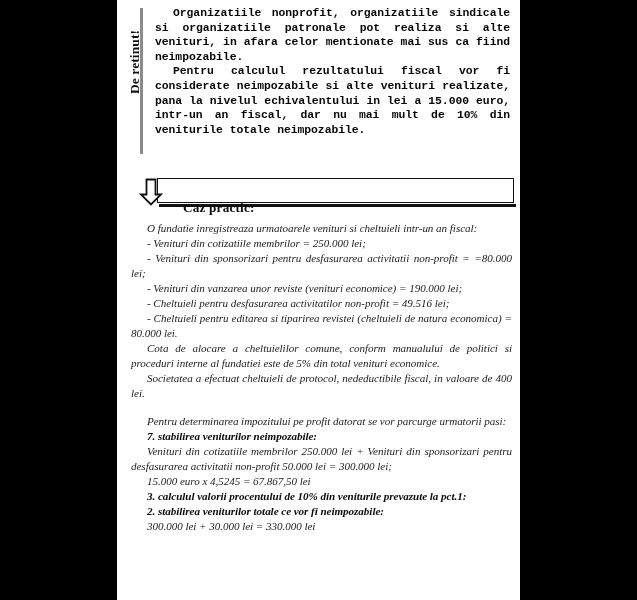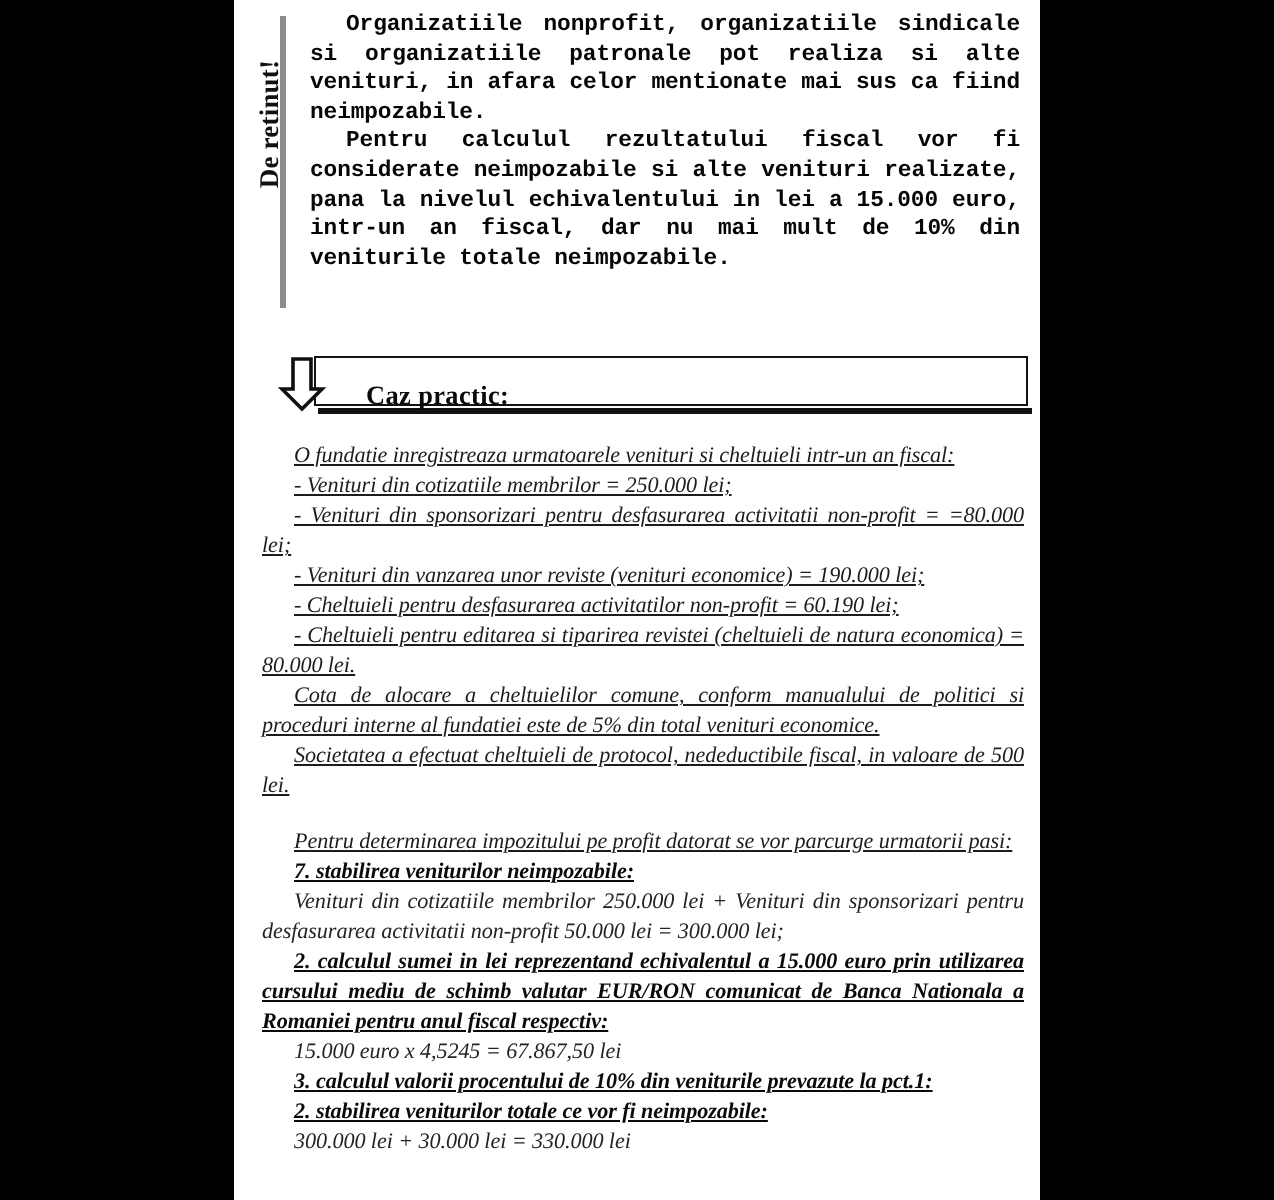--- a/index.html
+++ b/index.html
@@ -97,21 +97,21 @@
     position: absolute;
     left: 20px;
     right: -2px;
     top: 26px;
     height: 2.5px;
     background: #121212;
   }
   .banner-label {
     position: absolute;
     left: 44px;
-    top: 12px;
+    top: 22px;
     font-family: "Liberation Serif", serif;
     font-weight: bold;
     font-size: 13.2px;
     color: #0a0a0a;
     letter-spacing: 0.2px;
   }
   .banner-arrow {
     position: absolute;
     left: 0px;
     top: 0px;
@@ -128,21 +128,20 @@
     font-family: "Liberation Serif", serif;
     font-style: italic;
     font-size: 11.1px;
     line-height: 15.0px;
     color: #1c1c1c;
     text-align: justify;
     letter-spacing: -0.05px;
   }
   .case p.ind {
     text-indent: 16px;
-    text-decoration: underline;
   }
   .case p.bold {
     font-weight: bold;
     color: #0a0a0a;
   }
   .case p.gap {
     margin-top: 13px;
   }
   .case p.calc {
     text-indent: 16px;
@@ -176,32 +175,31 @@
     <div class="banner-label">Caz practic:</div>
   </div>
 
   <div class="case">
 
     <p class="ind gap">O fundatie inregistreaza urmatoarele venituri si cheltuieli intr-un an fiscal:</p>
 
     <p class="ind">- Venituri din cotizatiile membrilor = 250.000 lei;</p>
     <p class="ind">- Venituri din sponsorizari pentru desfasurarea activitatii non-profit = =80.000 lei;</p>
     <p class="ind">- Venituri din vanzarea unor reviste (venituri economice) = 190.000 lei;</p>
-    <p class="ind">- Cheltuieli pentru desfasurarea activitatilor non-profit = 60.190 lei;</p>
+    <p class="ind">- Cheltuieli pentru desfasurarea activitatilor non-profit = 49.516 lei;</p>
     <p class="ind">- Cheltuieli pentru editarea si tiparirea revistei (cheltuieli de natura economica) = 80.000 lei.</p>
 
     <p class="ind">Cota de alocare a cheltuielilor comune, conform manualului de politici si proceduri interne al fundatiei este de 5% din total venituri economice.</p>
-    <p class="ind">Societatea a efectuat cheltuieli de protocol, nedeductibile fiscal, in valoare de 500 lei.</p>
+    <p class="ind">Societatea a efectuat cheltuieli de protocol, nedeductibile fiscal, in valoare de 400 lei.</p>
 
     <p class="ind gap">Pentru determinarea impozitului pe profit datorat se vor parcurge urmatorii pasi:</p>
 
     <p class="ind bold">7. stabilirea veniturilor neimpozabile:</p>
     <p class="calc">Venituri din cotizatiile membrilor 250.000 lei + Venituri din sponsorizari pentru desfasurarea activitatii non-profit 50.000 lei = 300.000 lei;</p>
 
-    <p class="ind bold">2. calculul sumei in lei reprezentand echivalentul a 15.000 euro prin utilizarea cursului mediu de schimb valutar EUR/RON comunicat de Banca Nationala a Romaniei pentru anul fiscal respectiv:</p>
     <p class="calc">15.000 euro x 4,5245 = 67.867,50 lei</p>
 
     <p class="ind bold">3. calculul valorii procentului de 10% din veniturile prevazute la pct.1:</p>
 
     <p class="ind bold">2. stabilirea veniturilor totale ce vor fi neimpozabile:</p>
     <p class="calc">300.000 lei + 30.000 lei = 330.000 lei</p>
 
   </div>
 </div>
 

